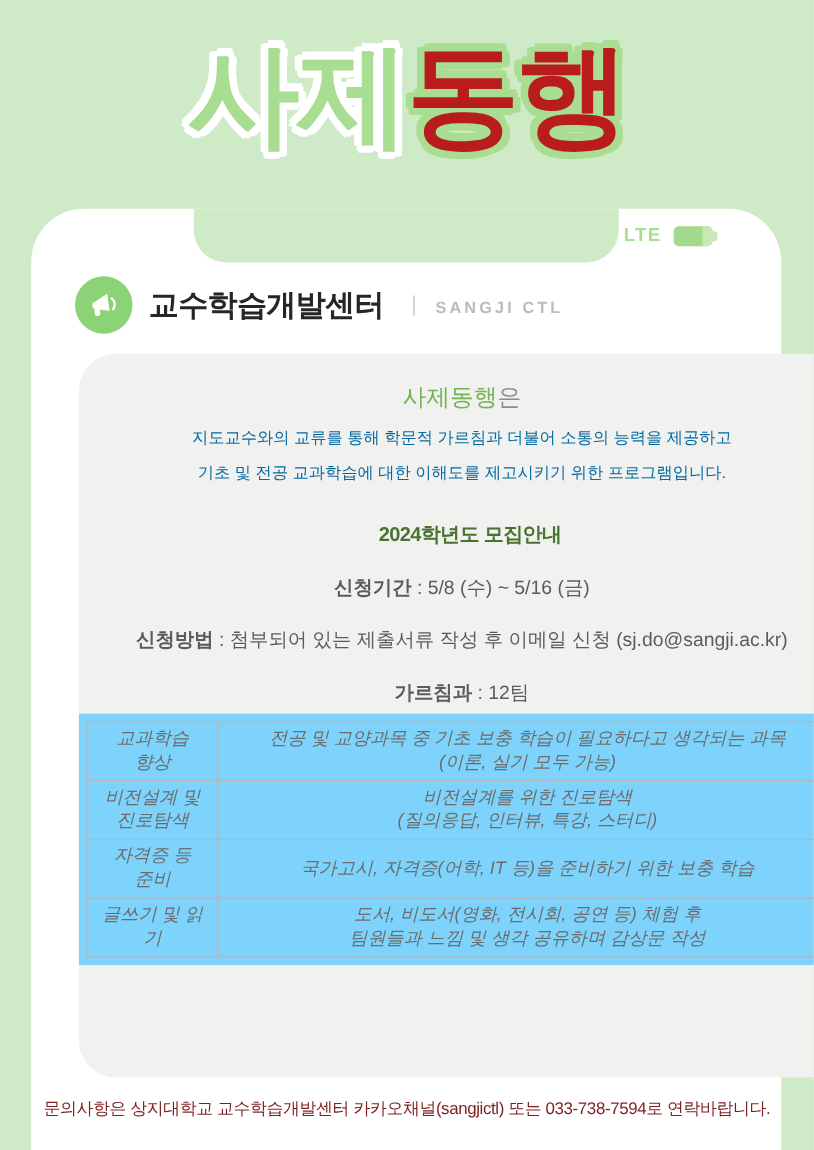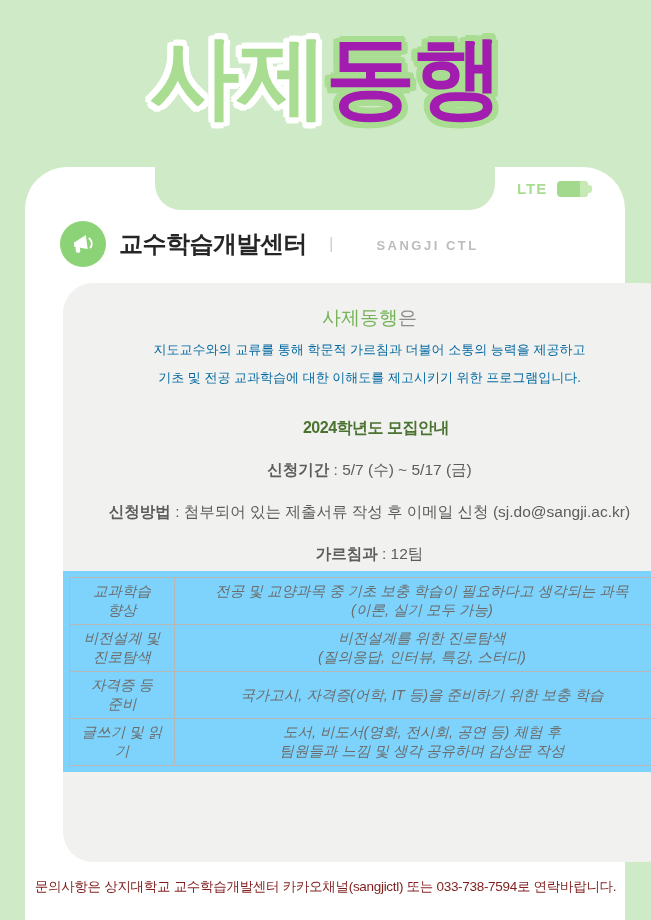--- a/index.html
+++ b/index.html
@@ -20,38 +20,38 @@
     white-space:nowrap;
   }
   .t-green{
     color:#a9dd92;
     text-shadow:
       -6px 0 0 #fff,6px 0 0 #fff,0 -6px 0 #fff,0 6px 0 #fff,
       -4px -4px 0 #fff,4px -4px 0 #fff,-4px 4px 0 #fff,4px 4px 0 #fff,
       -6px -3px 0 #fff,6px 3px 0 #fff,-3px 6px 0 #fff,3px -6px 0 #fff;
   }
   .t-white{
-    color:#a21caf;
+    color:#b91c1c;
     text-shadow:
       -6px 0 0 #a9dd92,6px 0 0 #a9dd92,0 -6px 0 #a9dd92,0 6px 0 #a9dd92,
       -4px -4px 0 #a9dd92,4px -4px 0 #a9dd92,-4px 4px 0 #a9dd92,4px 4px 0 #a9dd92,
       -6px -3px 0 #a9dd92,6px 3px 0 #a9dd92,-3px 6px 0 #a9dd92,3px -6px 0 #a9dd92;
   }
 
   
   .phone{
     position:absolute;left:25px;top:167px;width:600px;height:753px;
     background:#fff;border-radius:42px 42px 0 0;
   }
   .notch{
     position:absolute;left:155px;top:167px;width:340px;height:43px;
     background:#cfeac6;border-radius:0 0 26px 26px;
   }
   .status{
-    position:absolute;top:180px;left:517px;
+    position:absolute;top:180px;left:499px;
     display:flex;align-items:center;gap:10px;
   }
   .lte{color:#a9dd92;font-size:15px;font-weight:bold;letter-spacing:1px;}
   .battery{position:relative;width:37px;height:16px;}
   .battery-body{
     position:absolute;left:0;top:0;width:31px;height:16px;
     background:#a3d98c;border-radius:4px;overflow:hidden;
   }
   .battery-light{
     position:absolute;right:0;top:0;width:8px;height:16px;
@@ -68,21 +68,21 @@
     display:flex;align-items:center;gap:13px;
   }
   .header-icon{
     width:46px;height:46px;border-radius:50%;
     background:#8cd276;flex:0 0 auto;
     display:flex;align-items:center;justify-content:center;
   }
   .header-icon svg{transform:rotate(-8deg);}
   .org-name{font-size:24px;font-weight:bold;color:#262626;letter-spacing:-0.5px;}
   .org-sep{color:#cfcfcf;font-size:17px;margin:0 2px 0 9px;font-weight:300;}
-  .org-sub{color:#bcbcbc;font-size:13px;font-weight:bold;letter-spacing:2.5px;padding-top:3px;margin-left:28px;}
+  .org-sub{color:#bcbcbc;font-size:13px;font-weight:bold;letter-spacing:2.5px;padding-top:3px;}
 
   
   .content-box{
     position:absolute;left:63px;top:283px;width:613px;height:579px;
     background:#f1f1ef;border-radius:30px;
     text-align:center;overflow:hidden;
   }
   .intro-title{margin-top:22px;font-size:19px;}
   .intro-hl{color:#74b356;}
   .intro-sfx{color:#8d8d8d;}
@@ -149,21 +149,21 @@
 
   <div class="content-box">
     <div class="intro-title"><span class="intro-hl">사제동행</span><span class="intro-sfx">은</span></div>
     <div class="intro-p">
       <div class="intro-line">지도교수와의 교류를 통해 학문적 가르침과 더불어 소통의 능력을 제공하고</div>
       <div class="intro-line">기초 및 전공 교과학습에 대한 이해도를 제고시키기 위한 프로그램입니다.</div>
     </div>
 
     <div class="recruit-heading">2024학년도 모집안내</div>
 
-    <div class="info-line"><span class="info-label">신청기간</span><span> : 5/7 (수) ~ 5/17 (금)</span></div>
+    <div class="info-line"><span class="info-label">신청기간</span><span> : 5/8 (수) ~ 5/16 (금)</span></div>
     <div class="info-line"><span class="info-label">신청방법</span><span> : 첨부되어 있는 제출서류 작성 후 이메일 신청 (sj.do@sangji.ac.kr)</span></div>
     <div class="info-line"><span class="info-label">가르침과</span><span> : 12팀</span></div>
 
     <div class="table-wrap">
       <table class="recruit">
         <tbody>
           <tr>
             <td class="cat">교과학습
 향상</td>
             <td>전공 및 교양과목 중 기초 보충 학습이 필요하다고 생각되는 과목

